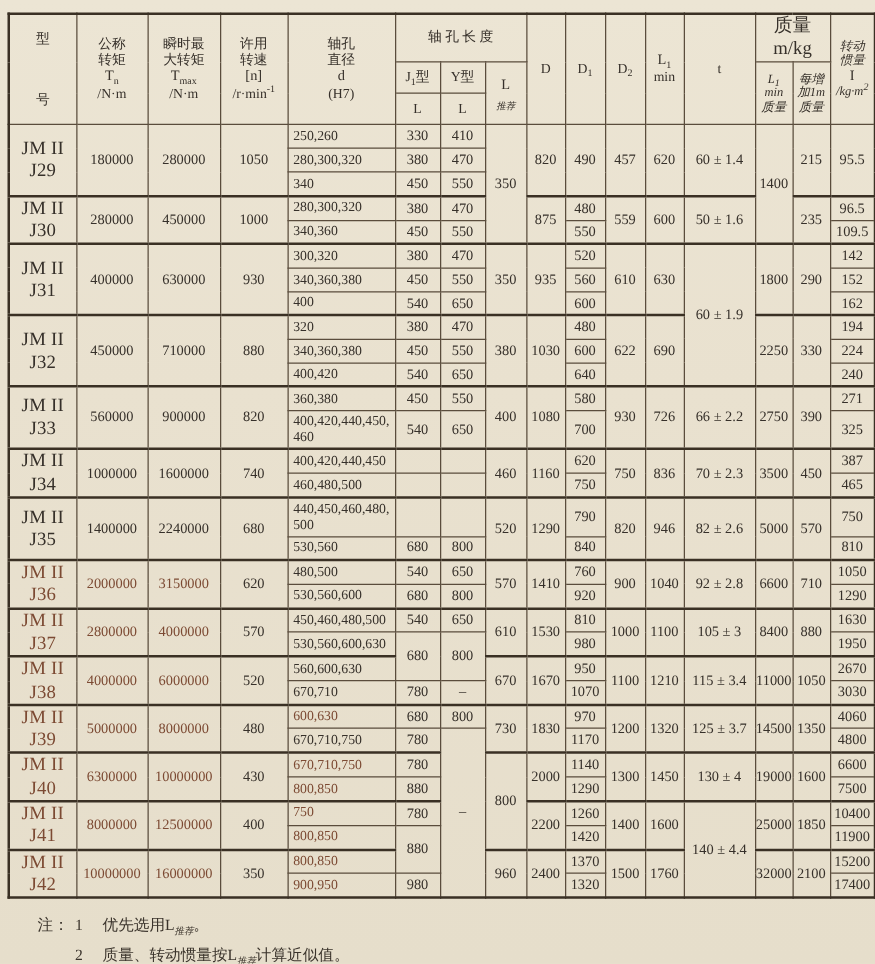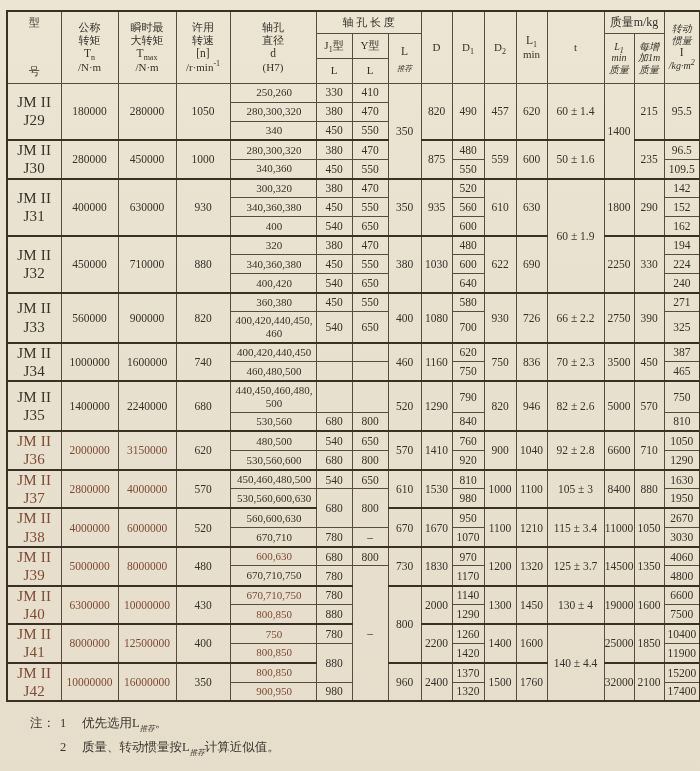--- a/index.html
+++ b/index.html
@@ -21,25 +21,25 @@
     padding:0;font-size:11.5px;line-height:1.22;overflow:hidden;
   }
   thead th{font-weight:normal;font-size:11px;line-height:1.18;padding:1px 0;}
   thead .hline{margin:0;}
   thead .symline{font-size:11.5px;}
   sub{font-size:8px;line-height:0;}
   sup{font-size:8px;line-height:0;}
   sub.cjk{font-size:7.5px;letter-spacing:0;font-style:italic;}
   .model-head{display:flex;flex-direction:column;justify-content:space-between;height:62px;padding:3px 0;}
   .small-head{font-size:10px;line-height:1.15;font-style:italic;}
-  .mass-head{font-size:12px;}
+  .mass-head{font-size:15px;}
   tbody tr{height:19px;}
   tbody tr.tall{height:31px;}
   tbody tr.gs td{border-top:2px solid var(--line-heavy);}
-  td.b{text-align:center;padding:0 2px 0 4px;font-size:11px;line-height:1.15;}
+  td.b{text-align:left;padding:0 2px 0 4px;font-size:11px;line-height:1.15;}
   td.model{font-size:15px;letter-spacing:0.2px;}
   td.w{color:var(--wash);margin-left:18px;}
   .notes{margin:13px 0 0 24px;font-size:12.5px;color:#3a332b;}
   .note-line{display:flex;gap:0;margin-bottom:7px;align-items:baseline;}
   .note-label{width:30px;display:inline-block;}
   .note-num{width:22px;display:inline-block;}
 </style>
 </head>
 <body>
 

